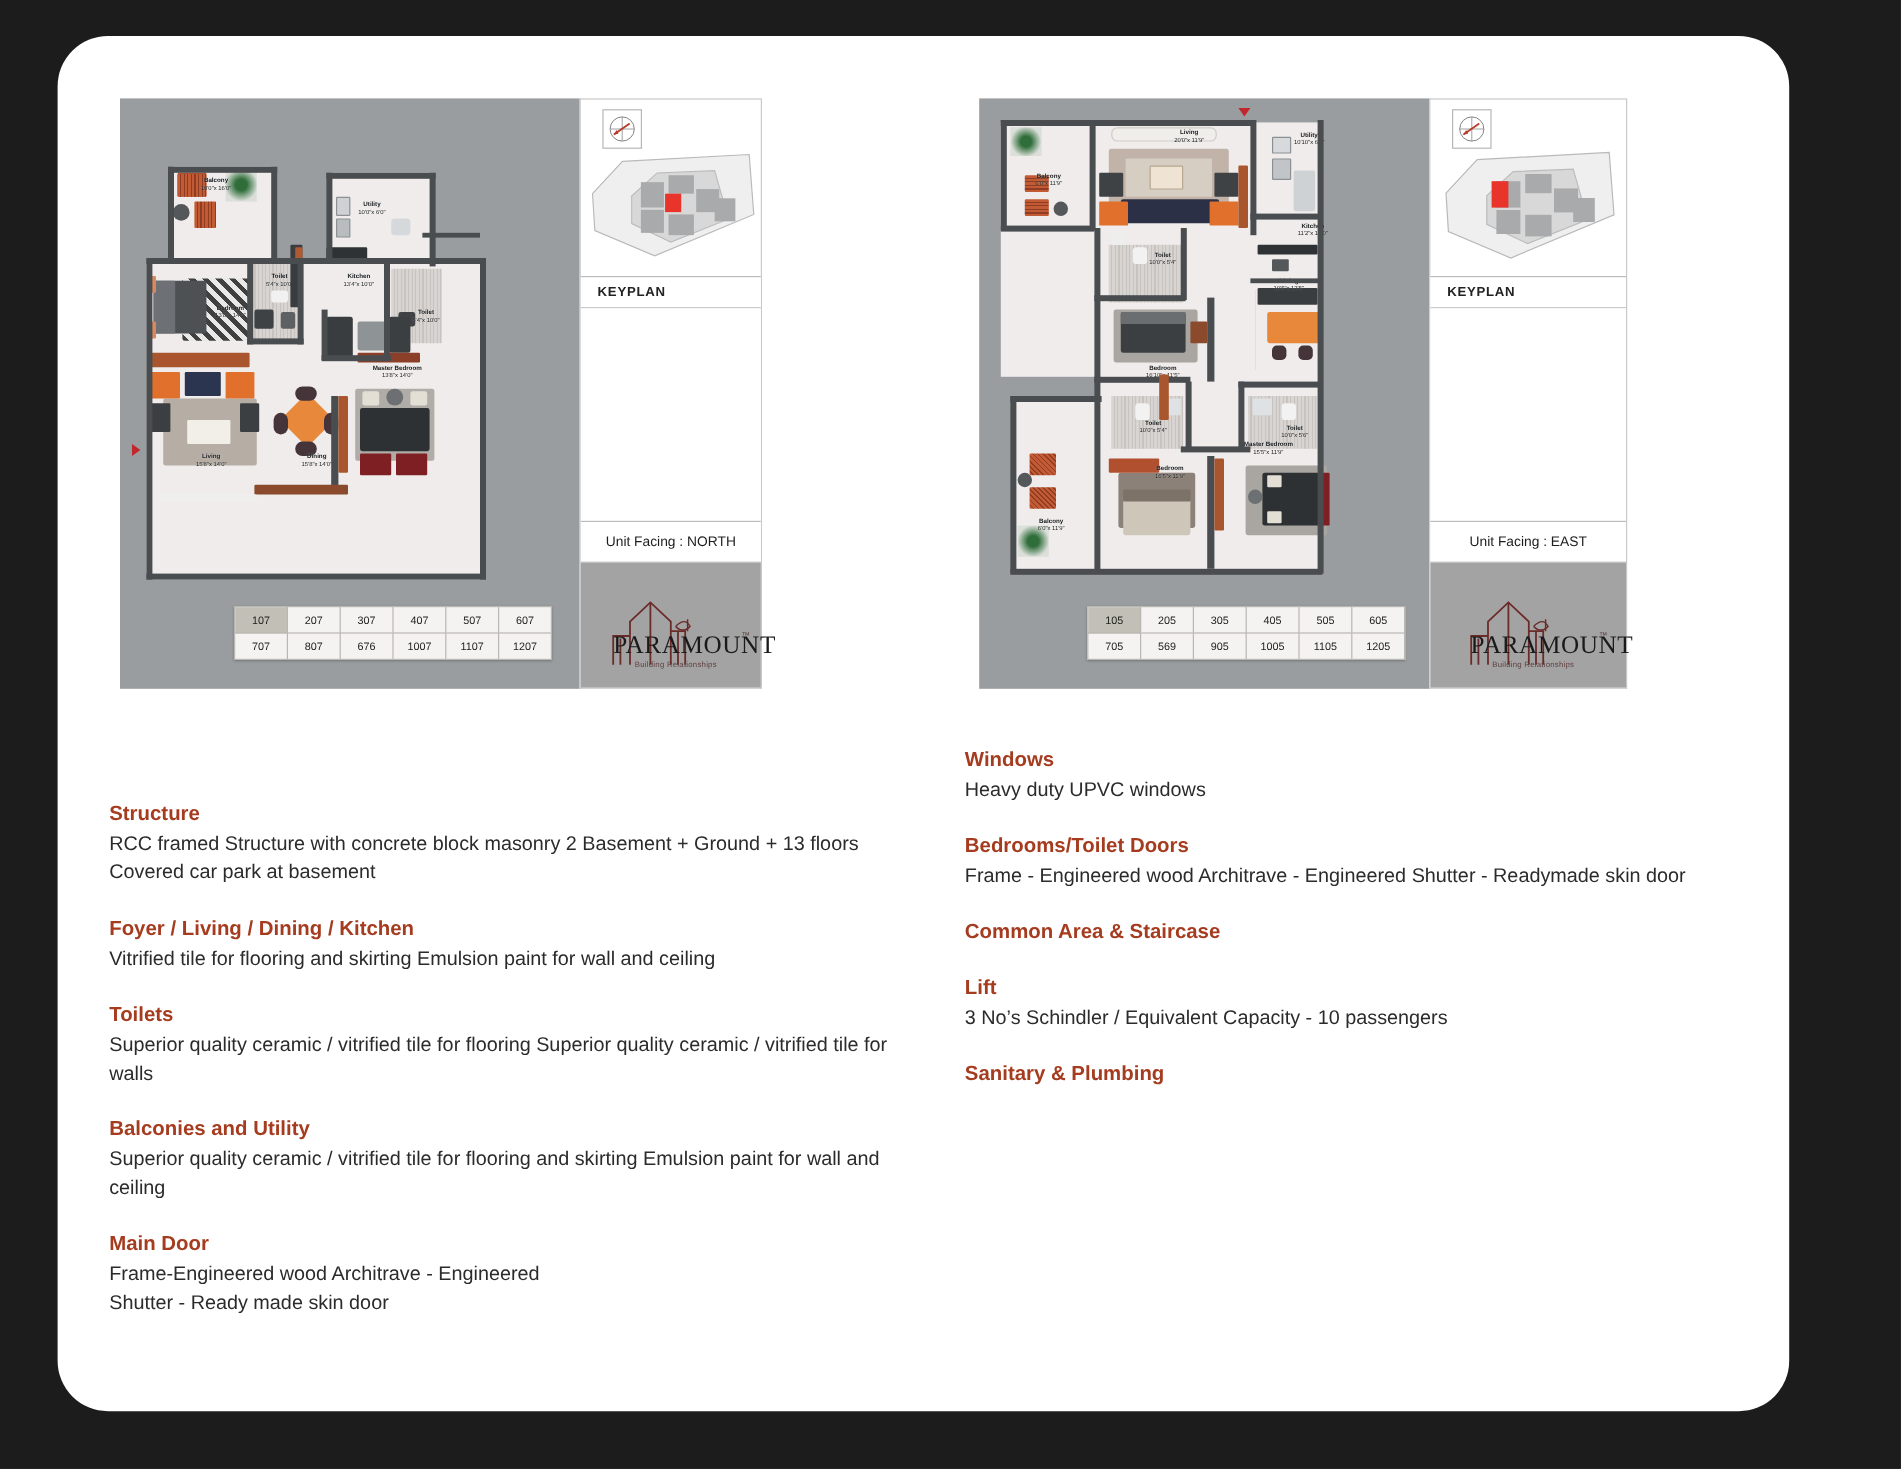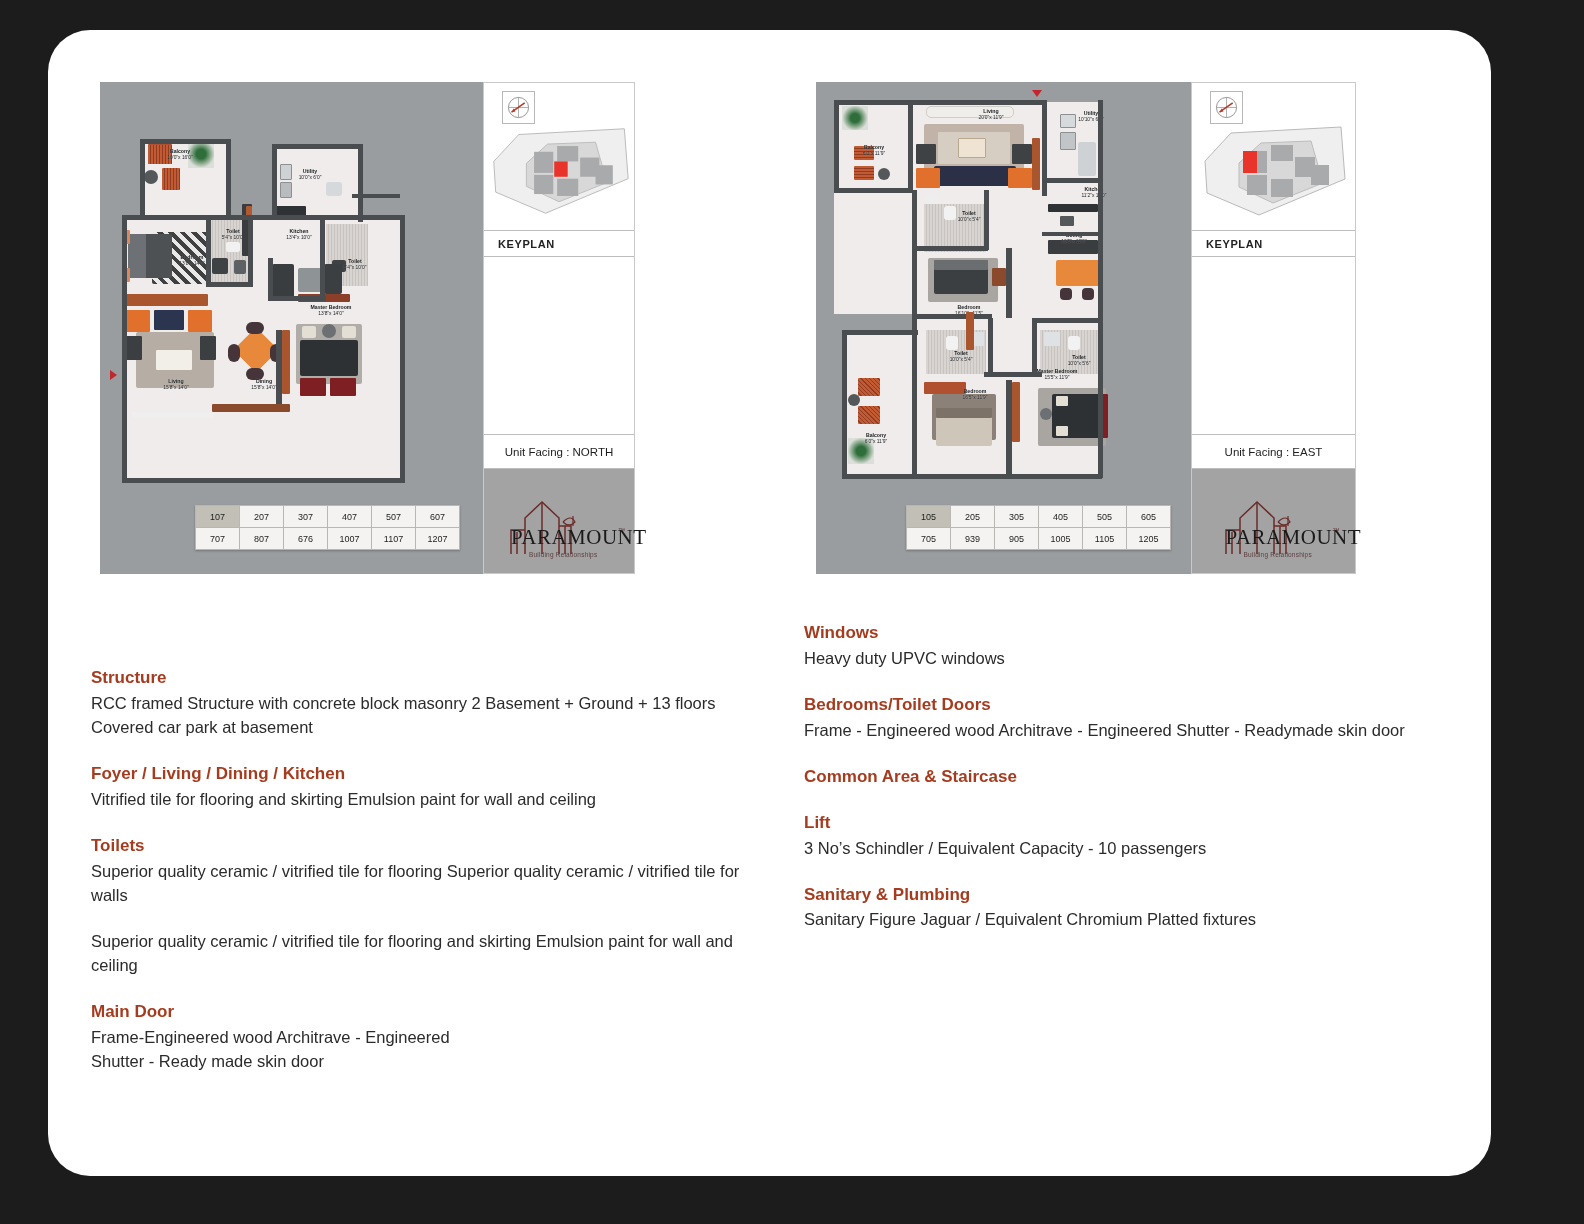--- a/index.html
+++ b/index.html
@@ -493,21 +493,21 @@
           <tr>
             <td class="hl">105</td>
             <td>205</td>
             <td>305</td>
             <td>405</td>
             <td>505</td>
             <td>605</td>
           </tr>
           <tr>
             <td>705</td>
-            <td>939</td>
+            <td>569</td>
             <td>905</td>
             <td>1005</td>
             <td>1105</td>
             <td>1205</td>
           </tr>
         </tbody>
       </table>
     </div>
 
     <div class="sidebar">
@@ -569,20 +569,21 @@
       </div>
       <div class="spec-block">
         <div class="spec-head">Foyer / Living / Dining / Kitchen</div>
         <div class="spec-body">Vitrified tile for flooring and skirting Emulsion paint for wall and ceiling</div>
       </div>
       <div class="spec-block">
         <div class="spec-head">Toilets</div>
         <div class="spec-body">Superior quality ceramic / vitrified tile for flooring Superior quality ceramic / vitrified tile for walls</div>
       </div>
       <div class="spec-block">
+        <div class="spec-head">Balconies and Utility</div>
         <div class="spec-body">Superior quality ceramic / vitrified tile for flooring and skirting Emulsion paint for wall and ceiling</div>
       </div>
       <div class="spec-block">
         <div class="spec-head">Main Door</div>
         <div class="spec-body">Frame-Engineered wood Architrave - Engineered<br>Shutter - Ready made skin door</div>
       </div>
     </div>
   <div class="spec-col" id="spec-right">
       <div class="spec-block">
         <div class="spec-head">Windows</div>
@@ -594,17 +595,16 @@
       </div>
       <div class="spec-block">
         <div class="spec-head">Common Area &amp; Staircase</div>
       </div>
       <div class="spec-block">
         <div class="spec-head">Lift</div>
         <div class="spec-body">3 No’s Schindler / Equivalent Capacity - 10 passengers</div>
       </div>
       <div class="spec-block">
         <div class="spec-head">Sanitary &amp; Plumbing</div>
-        <div class="spec-body">Sanitary Figure Jaguar / Equivalent Chromium Platted fixtures</div>
       </div>
     </div>
 
 </div>
 
 </body></html>

